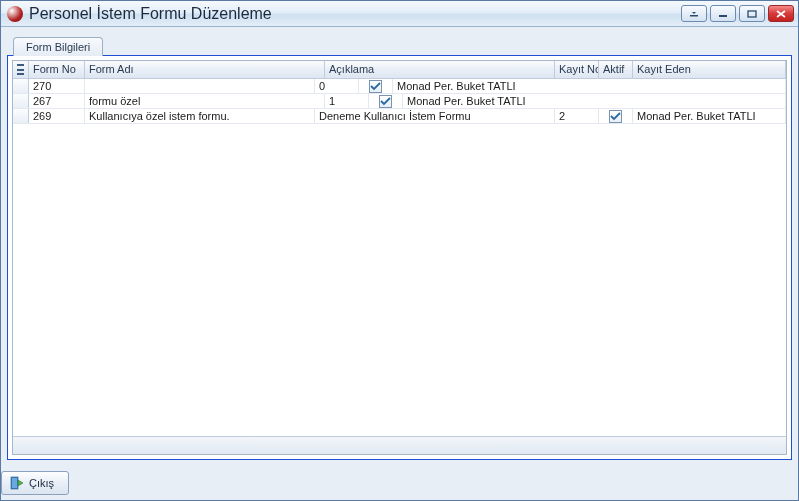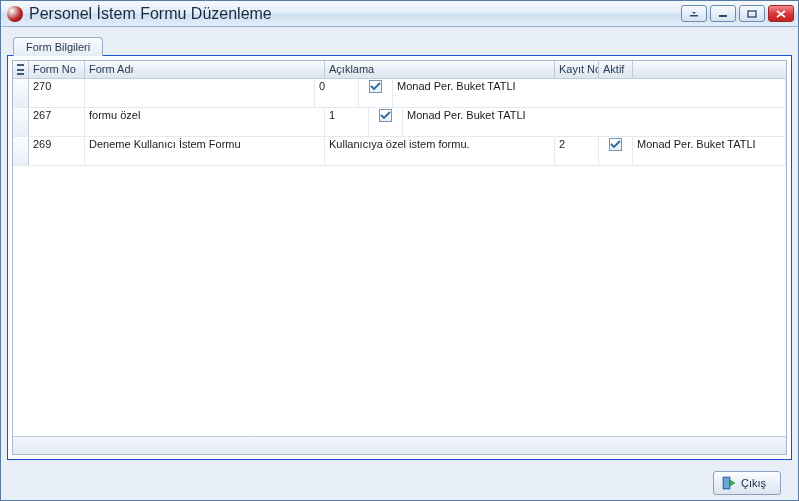--- a/index.html
+++ b/index.html
@@ -105,41 +105,41 @@
 }
 .rowsel { width: 16px; display:flex; align-items:center; justify-content:center; }
 .col-formno { width: 56px; }
 .col-formadi { width: 240px; }
 .col-aciklama { width: 230px; }
 .col-sirano { width: 44px; }
 .col-aktif { width: 34px; text-align:left; }
 .col-kayit { flex: 1; }
 .grid-body { flex: 1; overflow: auto; background:#fff; display:flex; flex-direction:column; }
 .grid-body-rows { }
-.row { display: flex; height: 29px; border-bottom: 1px solid #e4e9f1; }
+.row { display: flex; height: 15px; border-bottom: 1px solid #e4e9f1; }
 .cell { border-right: 1px solid #e4e9f1; padding: 1px 4px; font-size: 11px; color: #1a1a1a; white-space: nowrap; overflow: hidden; }
 .cell.rowsel { background: linear-gradient(to bottom,#fbfcfe,#e9eff7); border-right:1px solid #c0ccdc; }
 .chk {
   width: 13px; height: 13px;
   border: 1px solid #7a93b0;
   background: linear-gradient(to bottom,#fff,#e6eef7);
   display: flex; align-items:center; justify-content:center;
   margin: 0 auto;
 }
 .chk svg { display:block; }
 .footer-row {
   height: 18px;
   background: linear-gradient(to bottom,#f2f6fb,#e0e8f2);
   border-top: 1px solid #c0ccdc;
 }
 .bottom-bar {
   height: 34px;
   background: #e8eef6;
-  display:flex; align-items:center; justify-content:flex-end;
-  padding: 0 17px;
+  display:flex; align-items:center; 
+  padding: 0 0;
 }
 .exit-btn {
   height: 24px;
   padding: 0 14px 0 8px;
   border: 1px solid #8aa0bc;
   border-radius: 3px;
   background: linear-gradient(to bottom,#fdfefe,#e9eff7 50%,#dbe5f0);
   display:flex; align-items:center; gap:5px;
   cursor:pointer;
   font-size:11px; color:#1a2a40;
@@ -192,20 +192,21 @@
                 <span></span>
                 <span></span>
                 <span></span>
               </div>
           </div>
           <div class="hcell col-formno">Form No</div>
           <div class="hcell col-formadi">Form Adı</div>
           <div class="hcell col-aciklama">Açıklama</div>
           <div class="hcell col-sirano">Kayıt No</div>
           <div class="hcell col-aktif">Aktif</div>
+          <div class="hcell col-kayit">Kayıt Eden</div>
         </div>
         <div class="grid-body">
           <div class="grid-body-rows" id="rows-container">
               <div class="row">
                 <div class="cell rowsel"></div>
                 <div class="cell col-formno">270</div>
                 <div class="cell col-aciklama"></div>
                 <div class="cell col-sirano">0</div>
                 <div class="cell col-aktif">
                   <div class="chk">
@@ -226,22 +227,22 @@
                     <svg width="11" height="11" viewBox="0 0 11 11">
                       <path d="M1 5 L4 8 L10 2" stroke="#2a6aa0" stroke-width="1.8" fill="none"></path>
                     </svg>
                   </div>
                 </div>
                 <div class="cell col-kayit">Monad Per. Buket TATLI</div>
               </div>
               <div class="row">
                 <div class="cell rowsel"></div>
                 <div class="cell col-formno">269</div>
+                <div class="cell col-aciklama">Kullanıcıya özel istem formu.</div>
                 <div class="cell col-formadi">Deneme Kullanıcı İstem Formu</div>
-                <div class="cell col-aciklama">Kullanıcıya özel istem formu.</div>
                 <div class="cell col-sirano">2</div>
                 <div class="cell col-aktif">
                   <div class="chk">
                     <svg width="11" height="11" viewBox="0 0 11 11">
                       <path d="M1 5 L4 8 L10 2" stroke="#2a6aa0" stroke-width="1.8" fill="none"></path>
                     </svg>
                   </div>
                 </div>
                 <div class="cell col-kayit">Monad Per. Buket TATLI</div>
               </div>

